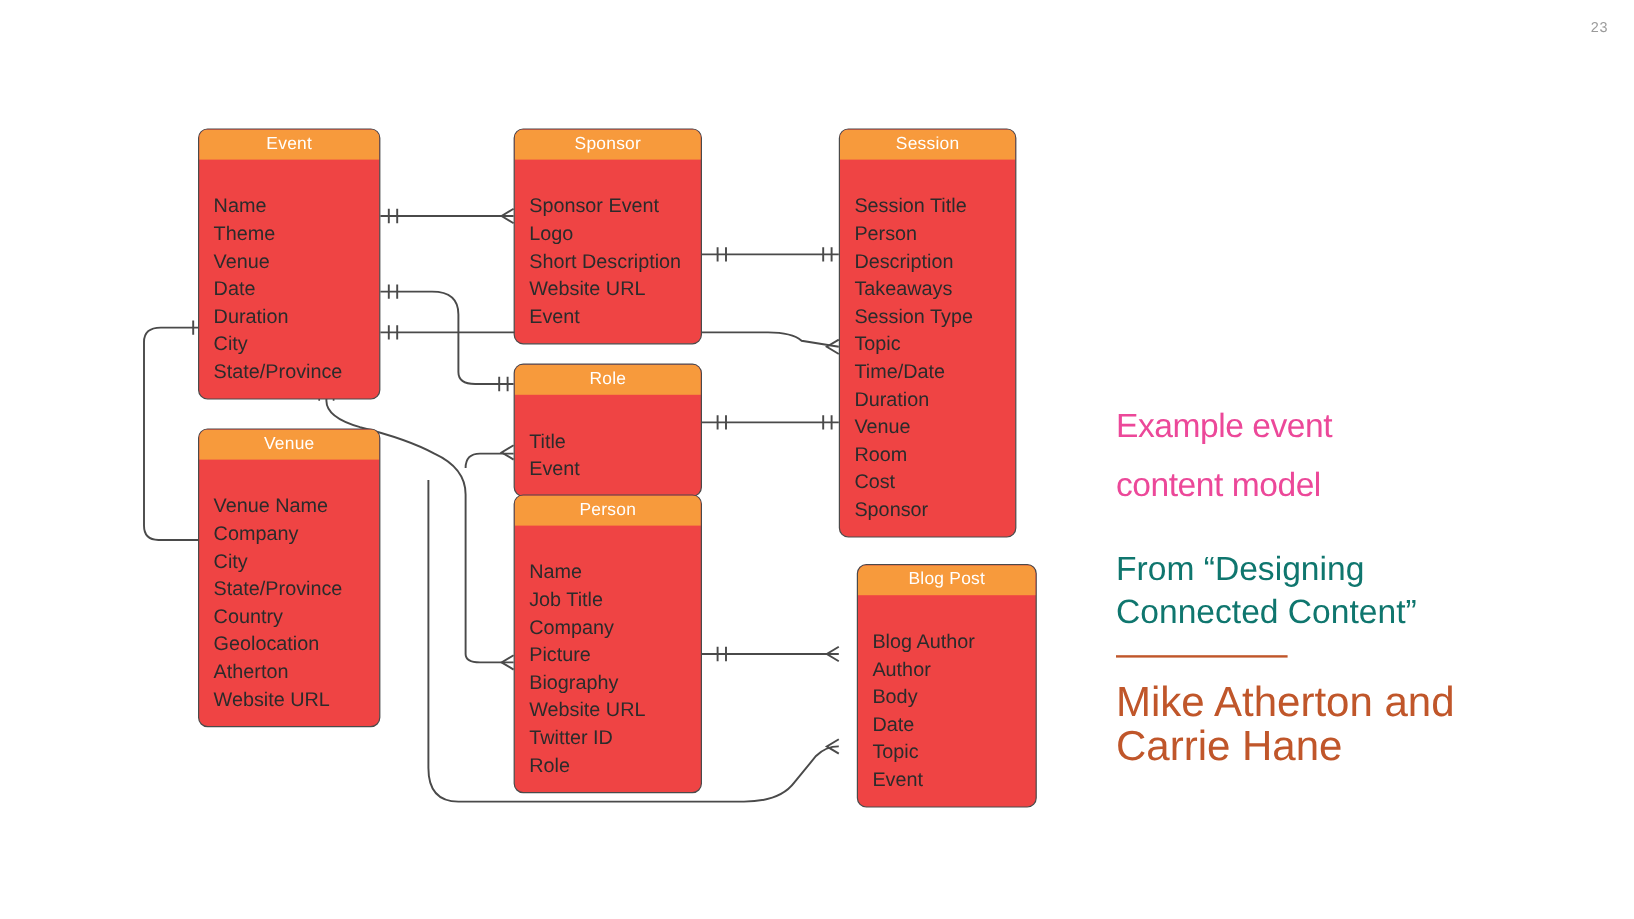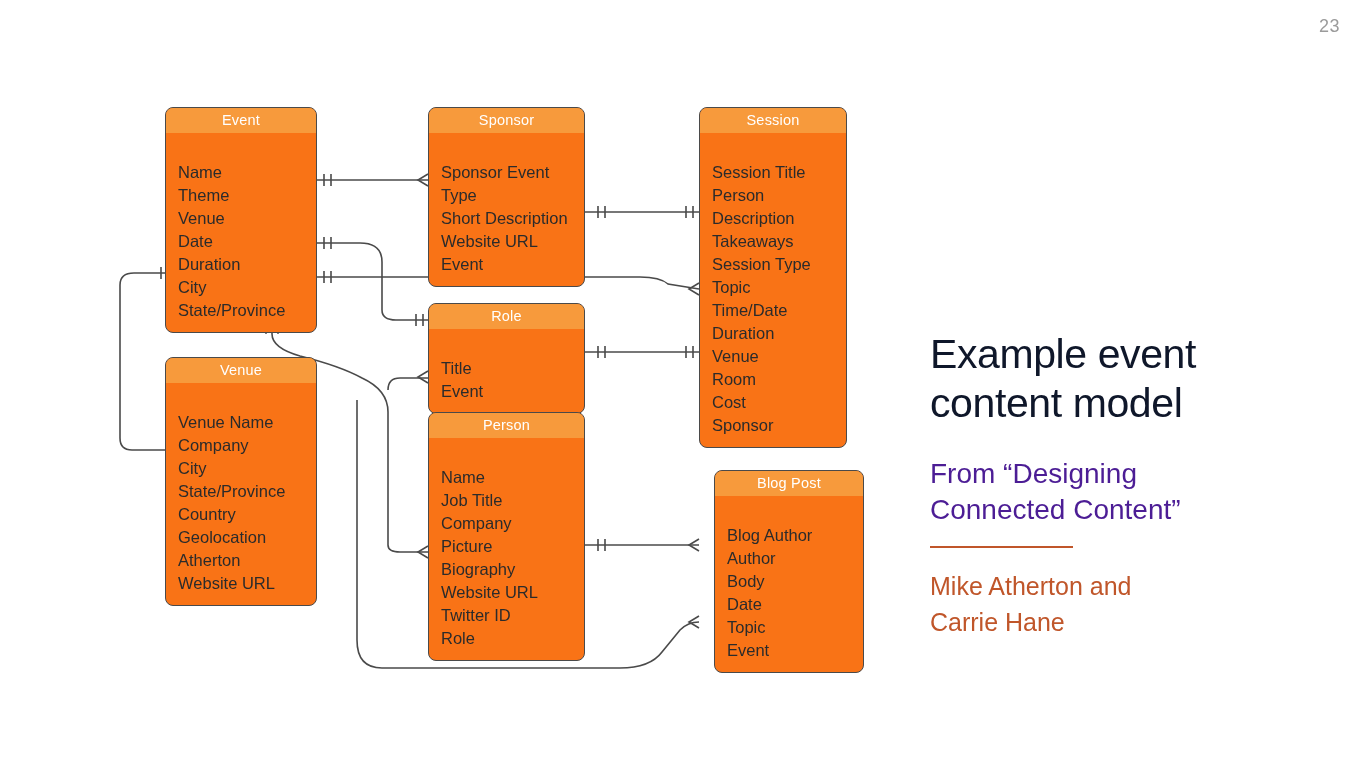--- a/index.html
+++ b/index.html
@@ -15,21 +15,21 @@
     overflow: hidden;
   }
   #slide {
     position: absolute;
     inset: 0;
   }
   .page-number {
     position: absolute;
     top: 16px;
     right: 22px;
-    font-size: 18px;
+    font-size: 12px;
     color: #9b9b9b;
     letter-spacing: 0.5px;
   }
 
   
   #diagram {
     position: absolute;
     left: 0;
     top: 0;
     width: 900px;
@@ -41,21 +41,21 @@
     top: 0;
     width: 900px;
     height: 766px;
     pointer-events: none;
   }
   .entity {
     position: absolute;
     box-sizing: border-box;
     border: 1.6px solid #4a4a4a;
     border-radius: 8px;
-    background: #f97316;
+    background: #ef4444;
     overflow: hidden;
     z-index: 2;
   }
   .entity-title {
     background: #f79a3c;
     color: #ffffff;
     font-size: 14.5px;
     text-align: center;
     padding: 4px 0 5px 0;
     font-weight: 400;
@@ -73,43 +73,43 @@
   }
 
   
   #right {
     position: absolute;
     left: 930px;
     top: 330px;
     width: 400px;
   }
   .headline {
-    font-size: 41px;
+    font-size: 28px;
     line-height: 49px;
-    color: #0f172a;
+    color: #ec4899;
     font-weight: 400;
     letter-spacing: -0.4px;
     margin: 0;
   }
   .subhead {
     margin-top: 28px;
     font-size: 28px;
     line-height: 36px;
-    color: #4c1d95;
+    color: #0f766e;
     font-weight: 400;
   }
   .rule {
     margin-top: 18px;
     width: 143px;
     height: 2px;
     background: #c0562a;
   }
   .authors {
     margin-top: 20px;
-    font-size: 25px;
+    font-size: 35px;
     line-height: 36px;
     color: #c0562a;
     font-weight: 400;
   }
 </style>
 </head>
 <body>
 
 <div id="slide">
 
@@ -186,21 +186,21 @@
         <div>Geolocation</div>
         <div>Atherton</div>
         <div>Website URL</div>
       </div>
     </div>
 
     <div class="entity" style="left:428px; top:107px; width:157px;">
       <div class="entity-title">Sponsor</div>
       <div class="entity-fields">
         <div>Sponsor Event</div>
-        <div>Type</div>
+        <div>Logo</div>
         <div>Short Description</div>
         <div>Website URL</div>
         <div>Event</div>
       </div>
     </div>
 
     <div class="entity" style="left:428px; top:303px; width:157px;">
       <div class="entity-title">Role</div>
       <div class="entity-fields">
         <div>Title</div>

